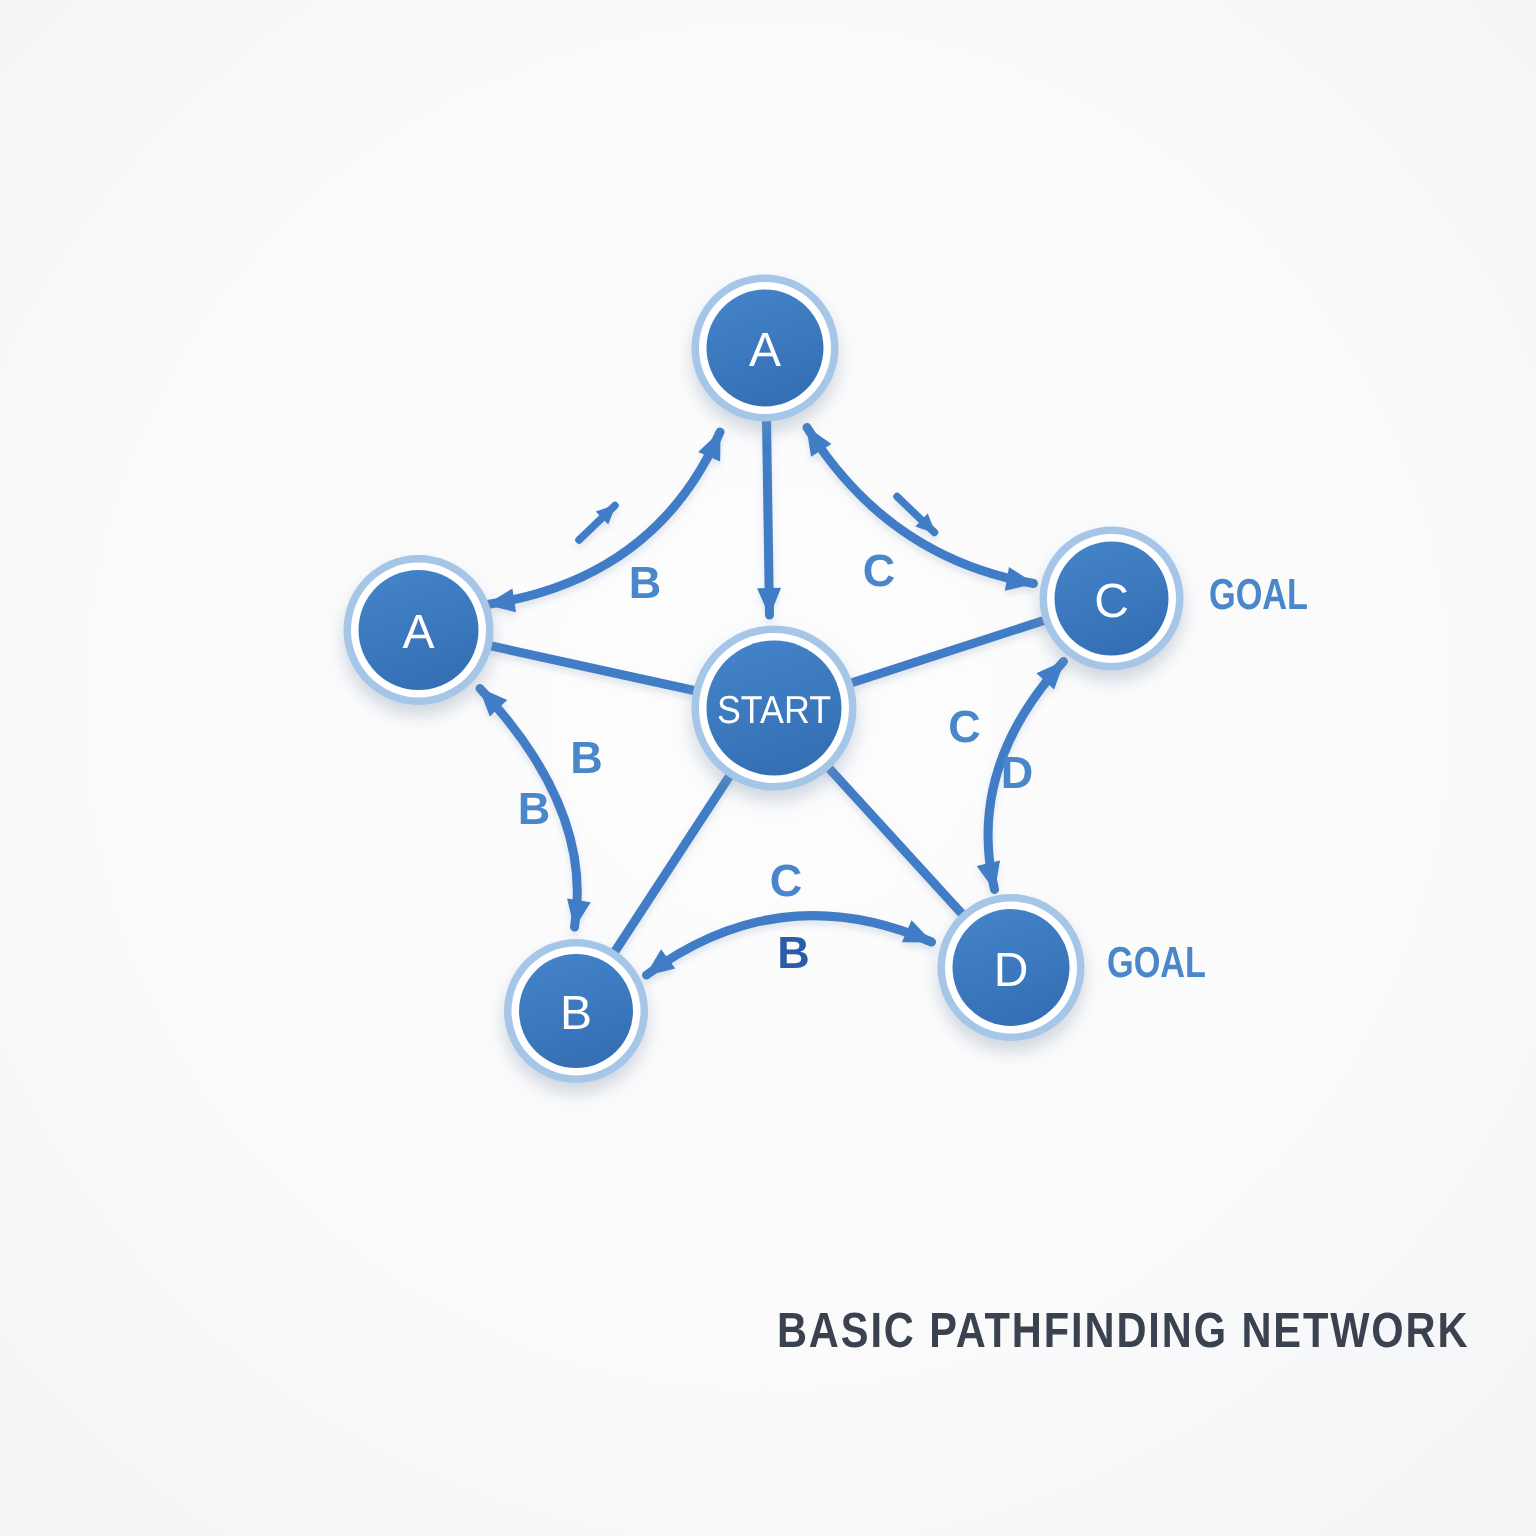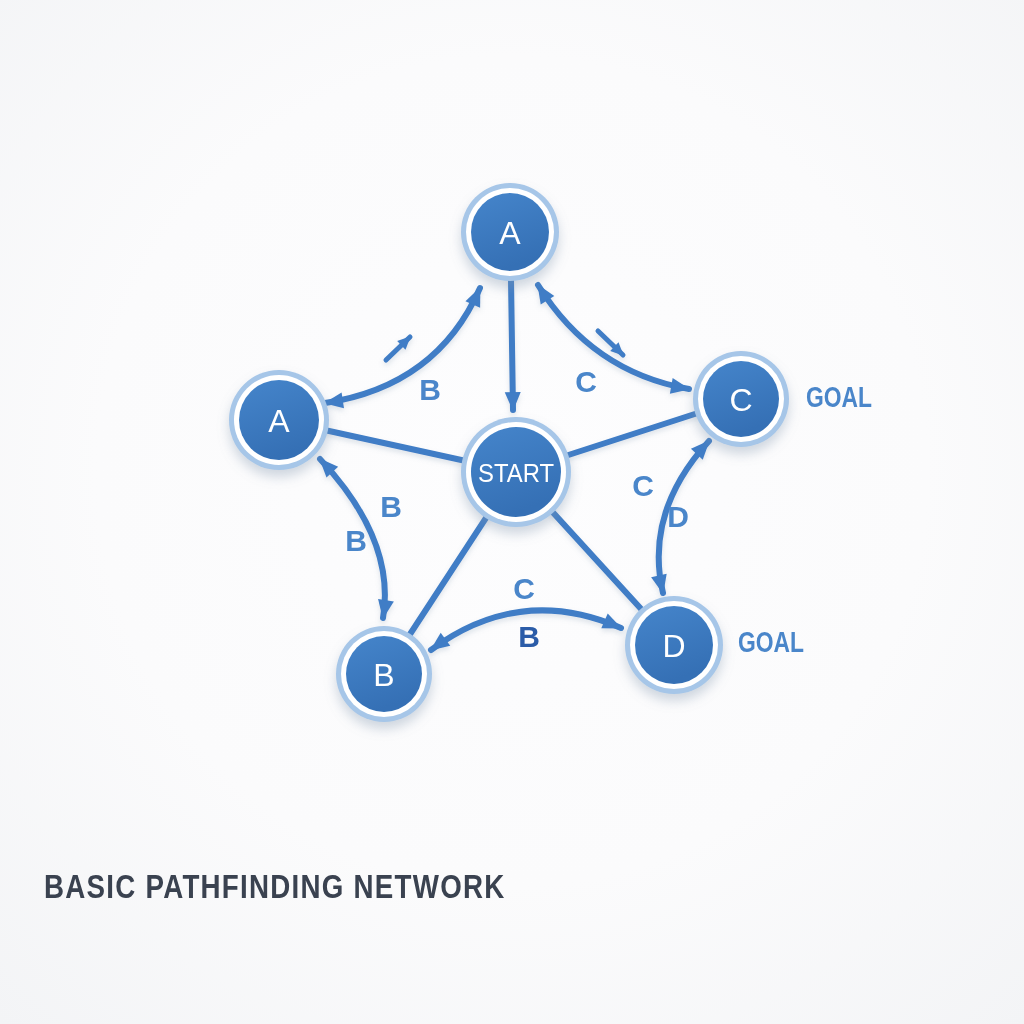--- a/index.html
+++ b/index.html
@@ -3,21 +3,21 @@
 <meta charset="utf-8">
 <style>
   html,body{margin:0;padding:0;background:#fff;}
   .canvas{
     position:relative;width:1024px;height:1024px;overflow:hidden;
     background:radial-gradient(circle at 50% 46%, #fdfdfe 0%, #fbfbfc 55%, #f3f4f6 100%);
     font-family:"Liberation Sans", sans-serif;
   }
   .canvas svg{position:absolute;left:0;top:0;}
   .title{
-    position:absolute;left:0;top:868px;width:100%;text-align:left;
+    position:absolute;left:0;top:868px;width:100%;text-align:right;
   }
   .title-inner{
     display:inline-block;transform:scaleX(.84);transform-origin:center;
     font-size:33px;font-weight:700;letter-spacing:1.5px;white-space:nowrap;
   }
 </style>
 </head>
 <body>
 
 <div class="canvas">

